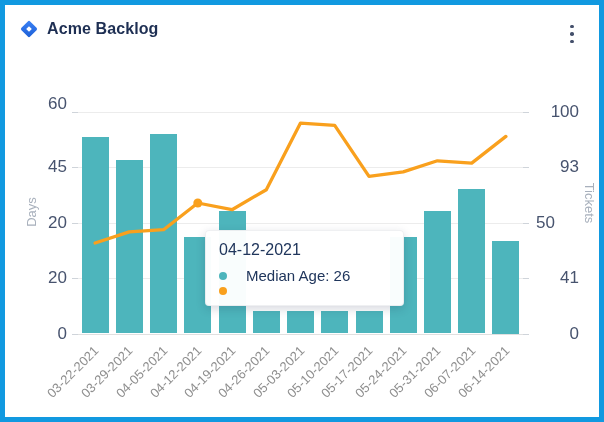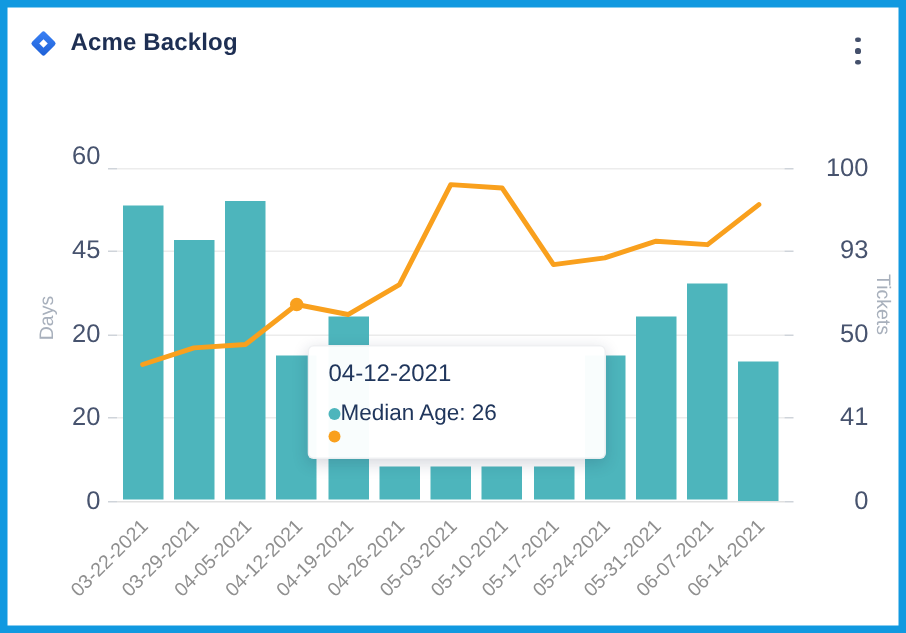--- a/index.html
+++ b/index.html
@@ -44,21 +44,21 @@
   }
   svg.lineplot{position:absolute;overflow:visible;z-index:5;}
   
   .tooltip{
     position:absolute;left:205px;top:230px;min-width:170px;z-index:40;
     background:rgba(255,255,255,.97);border:1px solid rgba(120,130,150,.12);
     border-radius:4px;box-shadow:0 3px 10px rgba(30,40,70,.18);
     padding:8px 14px 10px 13px;color:var(--tooltiptext,#20365c);
   }
   .tt-date{font-size:16px;line-height:22px;margin-bottom:4px;}
-  .tt-row{display:flex;align-items:center;gap:0;font-size:15px;line-height:22px;white-space:nowrap;}
+  .tt-row{display:flex;align-items:center;gap:19px;font-size:15px;line-height:22px;white-space:nowrap;}
   .tt-dot{width:8px;height:8px;border-radius:50%;flex:0 0 auto;}
 </style>
 </head>
 <body>
 
 <div class="page" id="page" style="--frame: #1199e0; --bar: #4db5bc; --line: #f9a01d; --title: #1e2f53; --axisnum: #47536e; --date: #8f8f8f; --axistitle: #a8b0bc; --grid: #ececec; --axisline: #e0e0e0; --tick: #cfd4da; --tooltiptext: #20365c; --kebab: #44506b; --logo1: #3b82f6; --logo2: #1d5fd6;">
 
   <div class="logo">
     <svg width="20" height="20" viewBox="0 0 24 24">
       <defs>
@@ -94,21 +94,21 @@
       <div class="tickmark" style="left: 72px; top: 167px;"></div>
       <div class="ylab left" style="left: 21px; top: 157px;">45</div>
       <div class="gridline" style="left: 78px; top: 111.5px; width: 445px;"></div>
       <div class="tickmark" style="left: 72px; top: 111.5px;"></div>
       <div class="ylab left" style="left: 21px; top: 94px;">60</div>
       <div class="tickmark" style="left: 523px; top: 333.5px;"></div>
       <div class="ylab right" style="left: 533px; top: 323.5px;">0</div>
       <div class="tickmark" style="left: 523px; top: 278px;"></div>
       <div class="ylab right" style="left: 533px; top: 268px;">41</div>
       <div class="tickmark" style="left: 523px; top: 222.5px;"></div>
-      <div class="ylab right" style="left: 533px; top: 212.5px;">50</div>
+      <div class="ylab right" style="left: 509px; top: 212.5px;">50</div>
       <div class="tickmark" style="left: 523px; top: 167px;"></div>
       <div class="ylab right" style="left: 533px; top: 157px;">93</div>
       <div class="tickmark" style="left: 523px; top: 111.5px;"></div>
       <div class="ylab right" style="left: 533px; top: 101.5px;">100</div>
       <div class="bar" style="left: 81.6px; top: 137.4px; width: 27px; height: 196.1px; background: rgb(77, 181, 188);"></div>
       <div class="bar" style="left: 115.8px; top: 159.6px; width: 27px; height: 173.9px; background: rgb(77, 181, 188);"></div>
       <div class="bar" style="left: 150.1px; top: 133.7px; width: 27px; height: 199.8px; background: rgb(77, 181, 188);"></div>
       <div class="bar" style="left: 184.3px; top: 237.3px; width: 27px; height: 96.2px; background: rgb(77, 181, 188);"></div>
       <div class="bar" style="left: 218.5px; top: 211.4px; width: 27px; height: 122.1px; background: rgb(77, 181, 188);"></div>
       <div class="bar" style="left: 252.8px; top: 311.3px; width: 27px; height: 22.2px; background: rgb(77, 181, 188);"></div>

